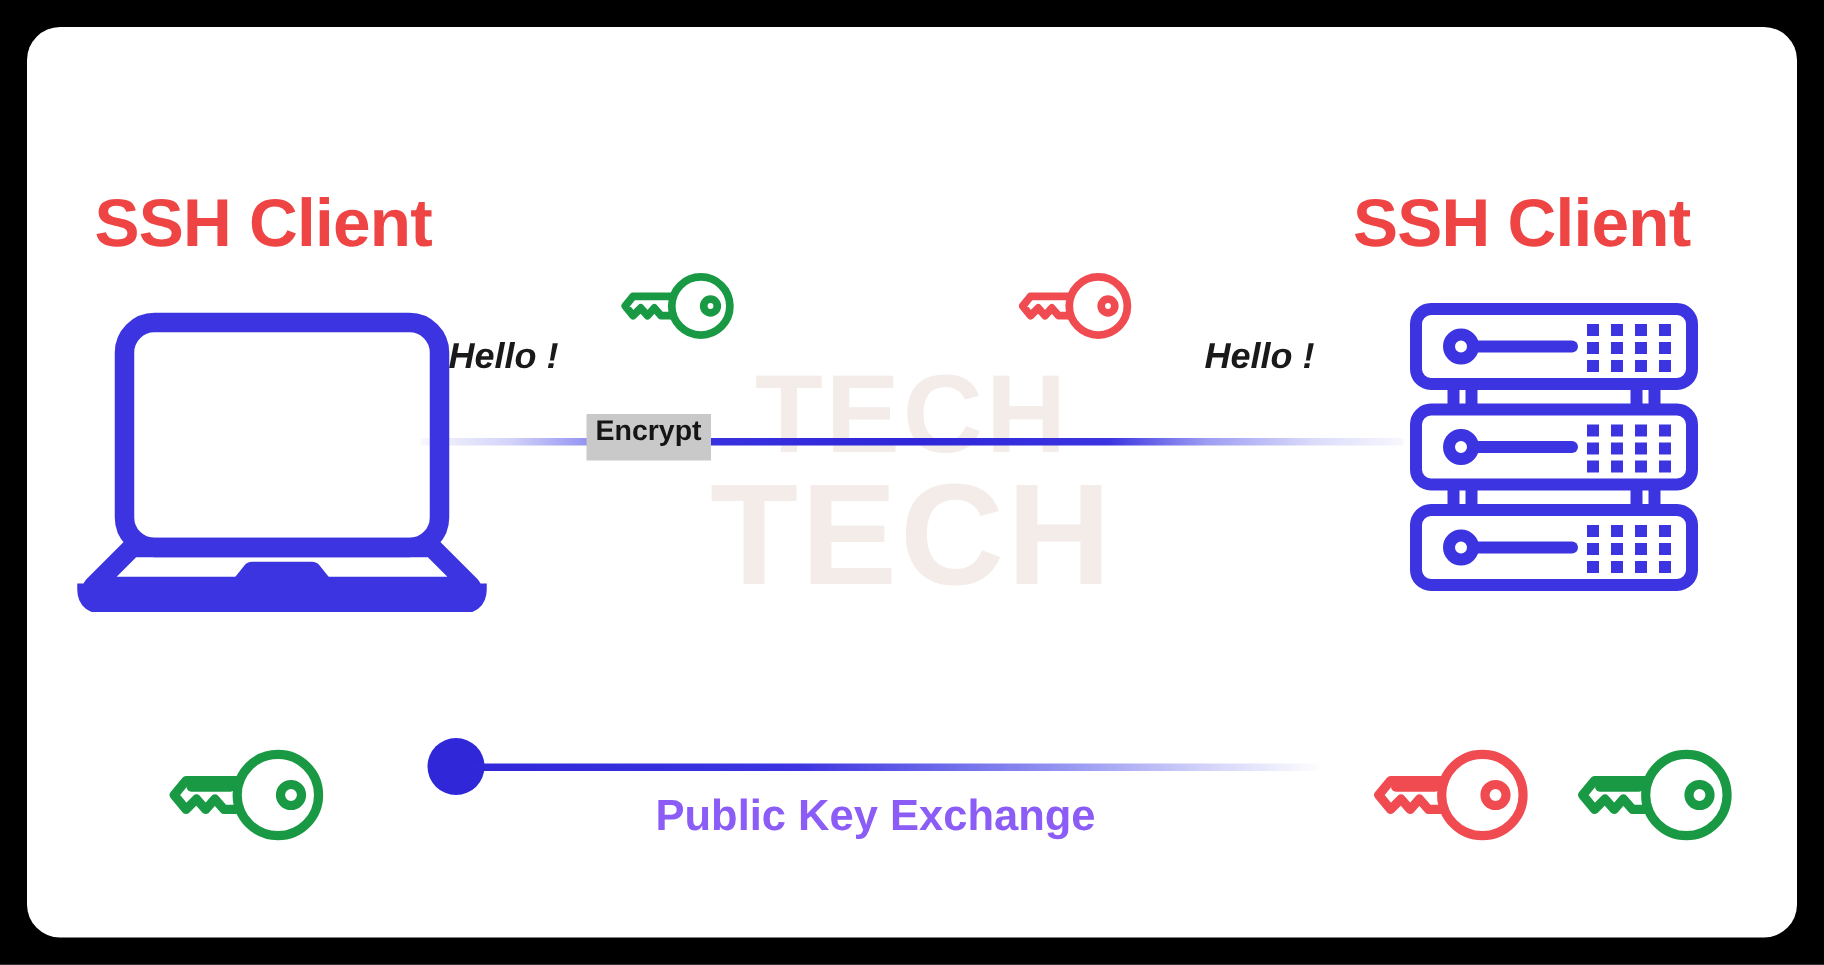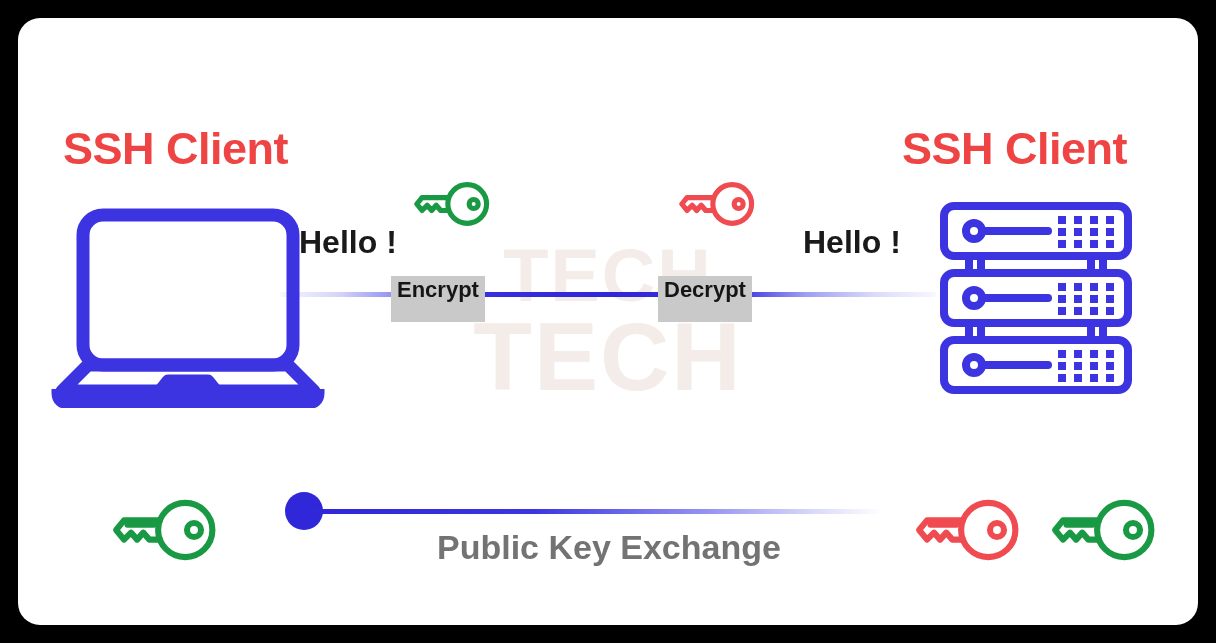--- a/index.html
+++ b/index.html
@@ -69,23 +69,24 @@
     white-space: nowrap;
   }
   #title-client { left: 45px;  top: 105px; }
   #title-server { left: 884px; top: 105px; }
 
   
   .msg {
     position: absolute;
     font-family: "Liberation Sans", sans-serif;
     font-weight: 700;
-    font-size: 32px;
+    font-size: 24px;
     color: #1a1a1a;
     white-space: nowrap;
+    font-style: italic;
   }
   #msg-hello-left   { left: 281px; top: 206px; }
   #msg-cipher       { left: 517px; top: 206px; }
   #msg-hello-right  { left: 785px; top: 206px; }
 
   
   #wire-top {
     position: absolute;
     left: 262px;
     top: 274px;
@@ -101,24 +102,24 @@
         #3b34e0 70%,
         rgba(60,60,230,0.50) 80%,
         rgba(60,60,230,0.18) 91%,
         rgba(60,60,230,0.04) 100%);
   }
 
   .tag {
     position: absolute;
     font-family: "Liberation Sans", sans-serif;
     font-weight: 700;
-    font-size: 22px;
+    font-size: 19px;
     color: #151515;
     background: #c9c9c9;
-    padding: 2px 6px 21px 6px;
+    padding: 2px 6px 9px 6px;
     white-space: nowrap;
     line-height: 1.05;
   }
   #tag-encrypt { left: 373px; top: 258px; }
   #tag-decrypt { left: 640px; top: 258px; }
 
   
   #wire-bottom {
     position: absolute;
     left: 279px;
@@ -141,22 +142,22 @@
     height: 38px;
     border-radius: 50%;
     background: #2f27d8;
   }
   #label-exchange {
     position: absolute;
     left: 419px;
     top: 510px;
     font-family: "Liberation Sans", sans-serif;
     font-weight: 700;
-    font-size: 34px;
-    color: #737373;
+    font-size: 29px;
+    color: #8b5cf6;
     white-space: nowrap;
   }
 
   
   .icon { position: absolute; display: block; }
   #icon-laptop   { left: 30px;  top: 185px; }
   #icon-server   { left: 918px; top: 182px; }
   #key-small-green { left: 396px; top: 155px; }
   #key-small-red   { left: 661px; top: 155px; }
   #key-big-green-l { left: 88px;  top: 470px; }
@@ -251,21 +252,20 @@
             <rect x="154" y="174" width="8" height="8"></rect>
             <rect x="170" y="174" width="8" height="8"></rect>
         </g>
       </svg>
 
       <div class="msg" id="msg-hello-left">Hello !</div>
       <div class="msg" id="msg-hello-right">Hello !</div>
 
       <div id="wire-top"></div>
       <div class="tag" id="tag-encrypt">Encrypt</div>
-      <div class="tag" id="tag-decrypt">Decrypt</div>
 
       <svg class="icon" id="key-small-green" width="78" height="62" viewBox="0 0 120 96">
         <g fill="none" stroke="#1a9944" stroke-width="8" stroke-linejoin="round" stroke-linecap="round">
           <circle cx="82" cy="48" r="30"></circle>
           <circle cx="92" cy="48" r="7"></circle>
           <path d="M 53 38 L 12 38 L 4 48 L 12 58 L 20 50 L 27 58 L 34 50 L 41 58 L 53 58"></path>
         </g>
       </svg>
 
       <svg class="icon" id="key-small-red" width="78" height="62" viewBox="0 0 120 96">

